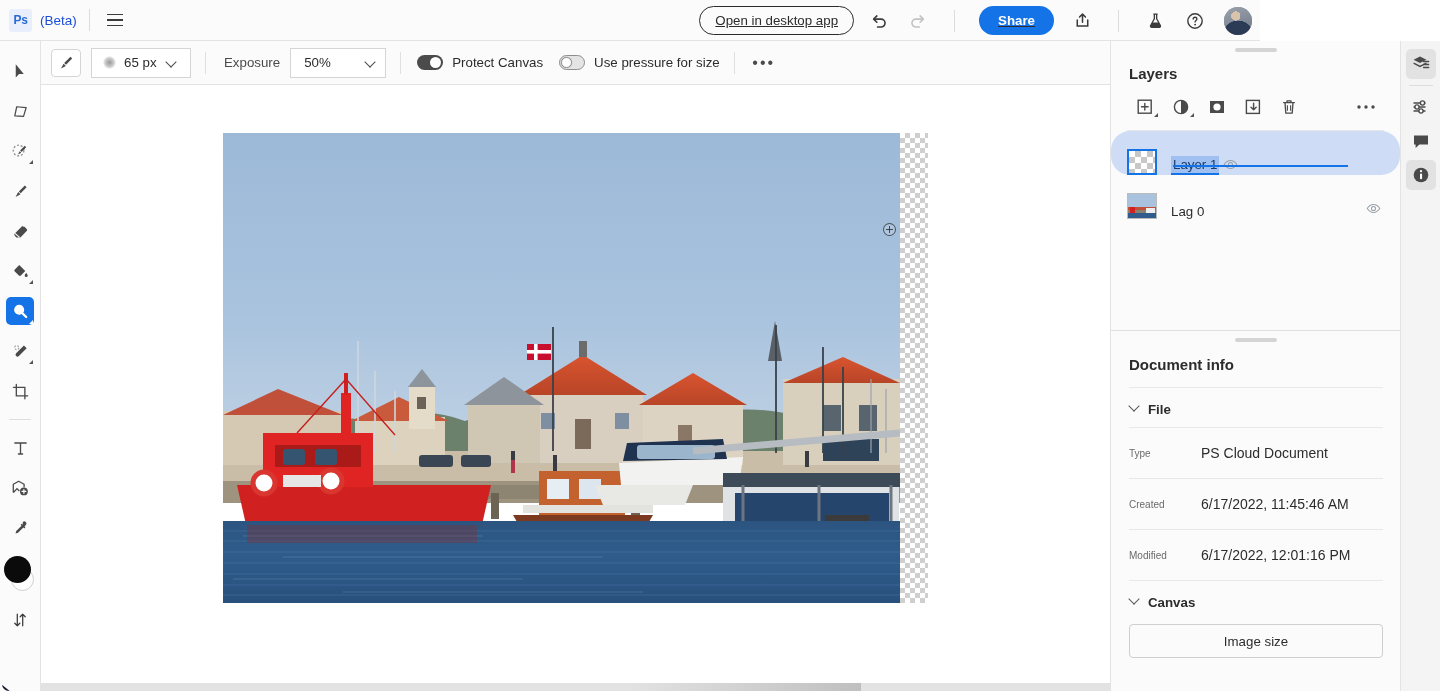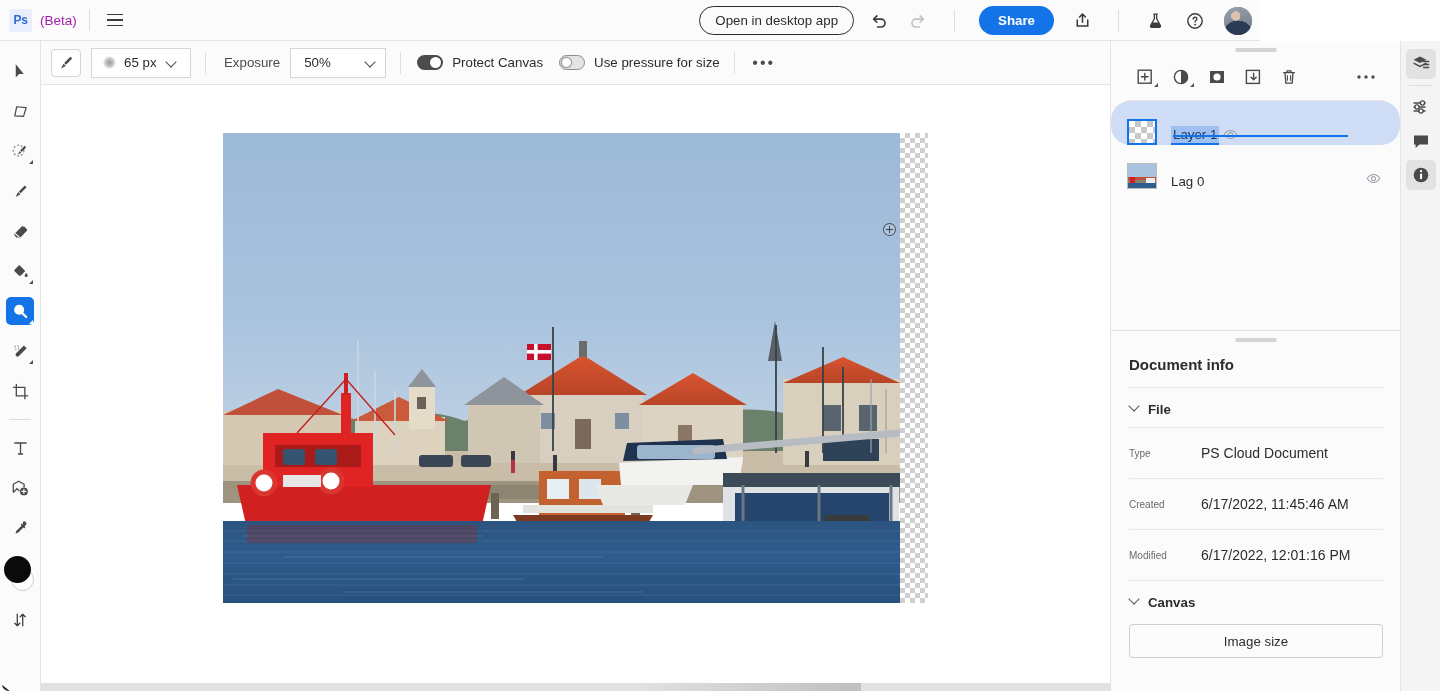--- a/index.html
+++ b/index.html
@@ -19,21 +19,21 @@
     background: #fbfbfb;
     border-bottom: 1px solid #e3e3e3;
     display: flex; align-items: center;
   }
   .ps-logo {
     width: 23px; height: 23px; margin-left: 9px;
     background: #e8eefb; border-radius: 3px;
     display: flex; align-items: center; justify-content: center;
     font-size: 12px; font-weight: bold; color: #2a6bd4; letter-spacing: -.4px;
   }
-  .beta-label { margin-left: 8px; font-size: 13.5px; color: #a21caf; }
+  .beta-label { margin-left: 8px; font-size: 13.5px; color: #1d4ed8; }
   .topbar-sep { width: 1px; height: 22px; background: #dcdcdc; margin: 0 12px; }
   .hamburger { width: 26px; height: 26px; display: flex; flex-direction: column;
     justify-content: center; align-items: center; gap: 4px; cursor: pointer; }
   .hamburger i { display: block; width: 16px; height: 1.6px; background: #3b3b3b; }
 
   .topbar-center {
     position: absolute; left: 590px; top: 0; height: 41px;
     display: flex; align-items: center; gap: 10px;
   }
   .cloud-icon { width: 24px; height: 24px; display:flex; align-items:center; justify-content:center; }
@@ -46,21 +46,21 @@
     font-size: 13.5px; color: #2c2c2c;
     background: #ececec; border-radius: 4px; padding: 5px 11px; cursor: pointer;
   }
   .chev { display:inline-block; width: 9px; height: 9px; position: relative; }
   .chev::after{ content:""; position:absolute; left:0; top:0px; width:7px; height:7px;
     border-right:1.6px solid #4a4a4a; border-bottom:1.6px solid #4a4a4a;
     transform: rotate(45deg); }
 
   .topbar-right {
     position: absolute; right: 8px; top: 0; height: 41px;
-    display: flex; align-items: center; gap: 8px;
+    display: flex; align-items: center; gap: 8px; text-decoration: underline;
   }
   .pill-btn {
     border: 1.3px solid #2c2c2c; border-radius: 16px;
     padding: 6px 15px; font-size: 13.3px; color: #2c2c2c; background: transparent;
     cursor: pointer; white-space: nowrap; font-family: inherit;
   }
   .icon-btn {
     width: 32px; height: 32px; border-radius: 4px; background: transparent; border: none;
     display: flex; align-items: center; justify-content: center; cursor: pointer;
   }
@@ -678,20 +678,21 @@
   </div>
 
   <div class="hscroll">
     <div class="thumb"></div>
   </div>
   <div class="corner-mark"></div>
 
   <div class="right-panel">
 
     <div class="grip"></div>
+    <div class="panel-title">Layers</div>
 
     <div class="layer-tools">
       <div class="ltool">
         <svg width="20" height="20" viewBox="0 0 20 20">
           <rect x="3.2" y="3.2" width="13" height="13" stroke="#4a4a4a" stroke-width="1.4" fill="none"></rect>
           <path d="M9.8 6.4v6.6M6.5 9.7h6.6" stroke="#4a4a4a" stroke-width="1.4" stroke-linecap="round"></path>
         </svg>
         <span class="corner"></span>
       </div>
       <div class="ltool">

